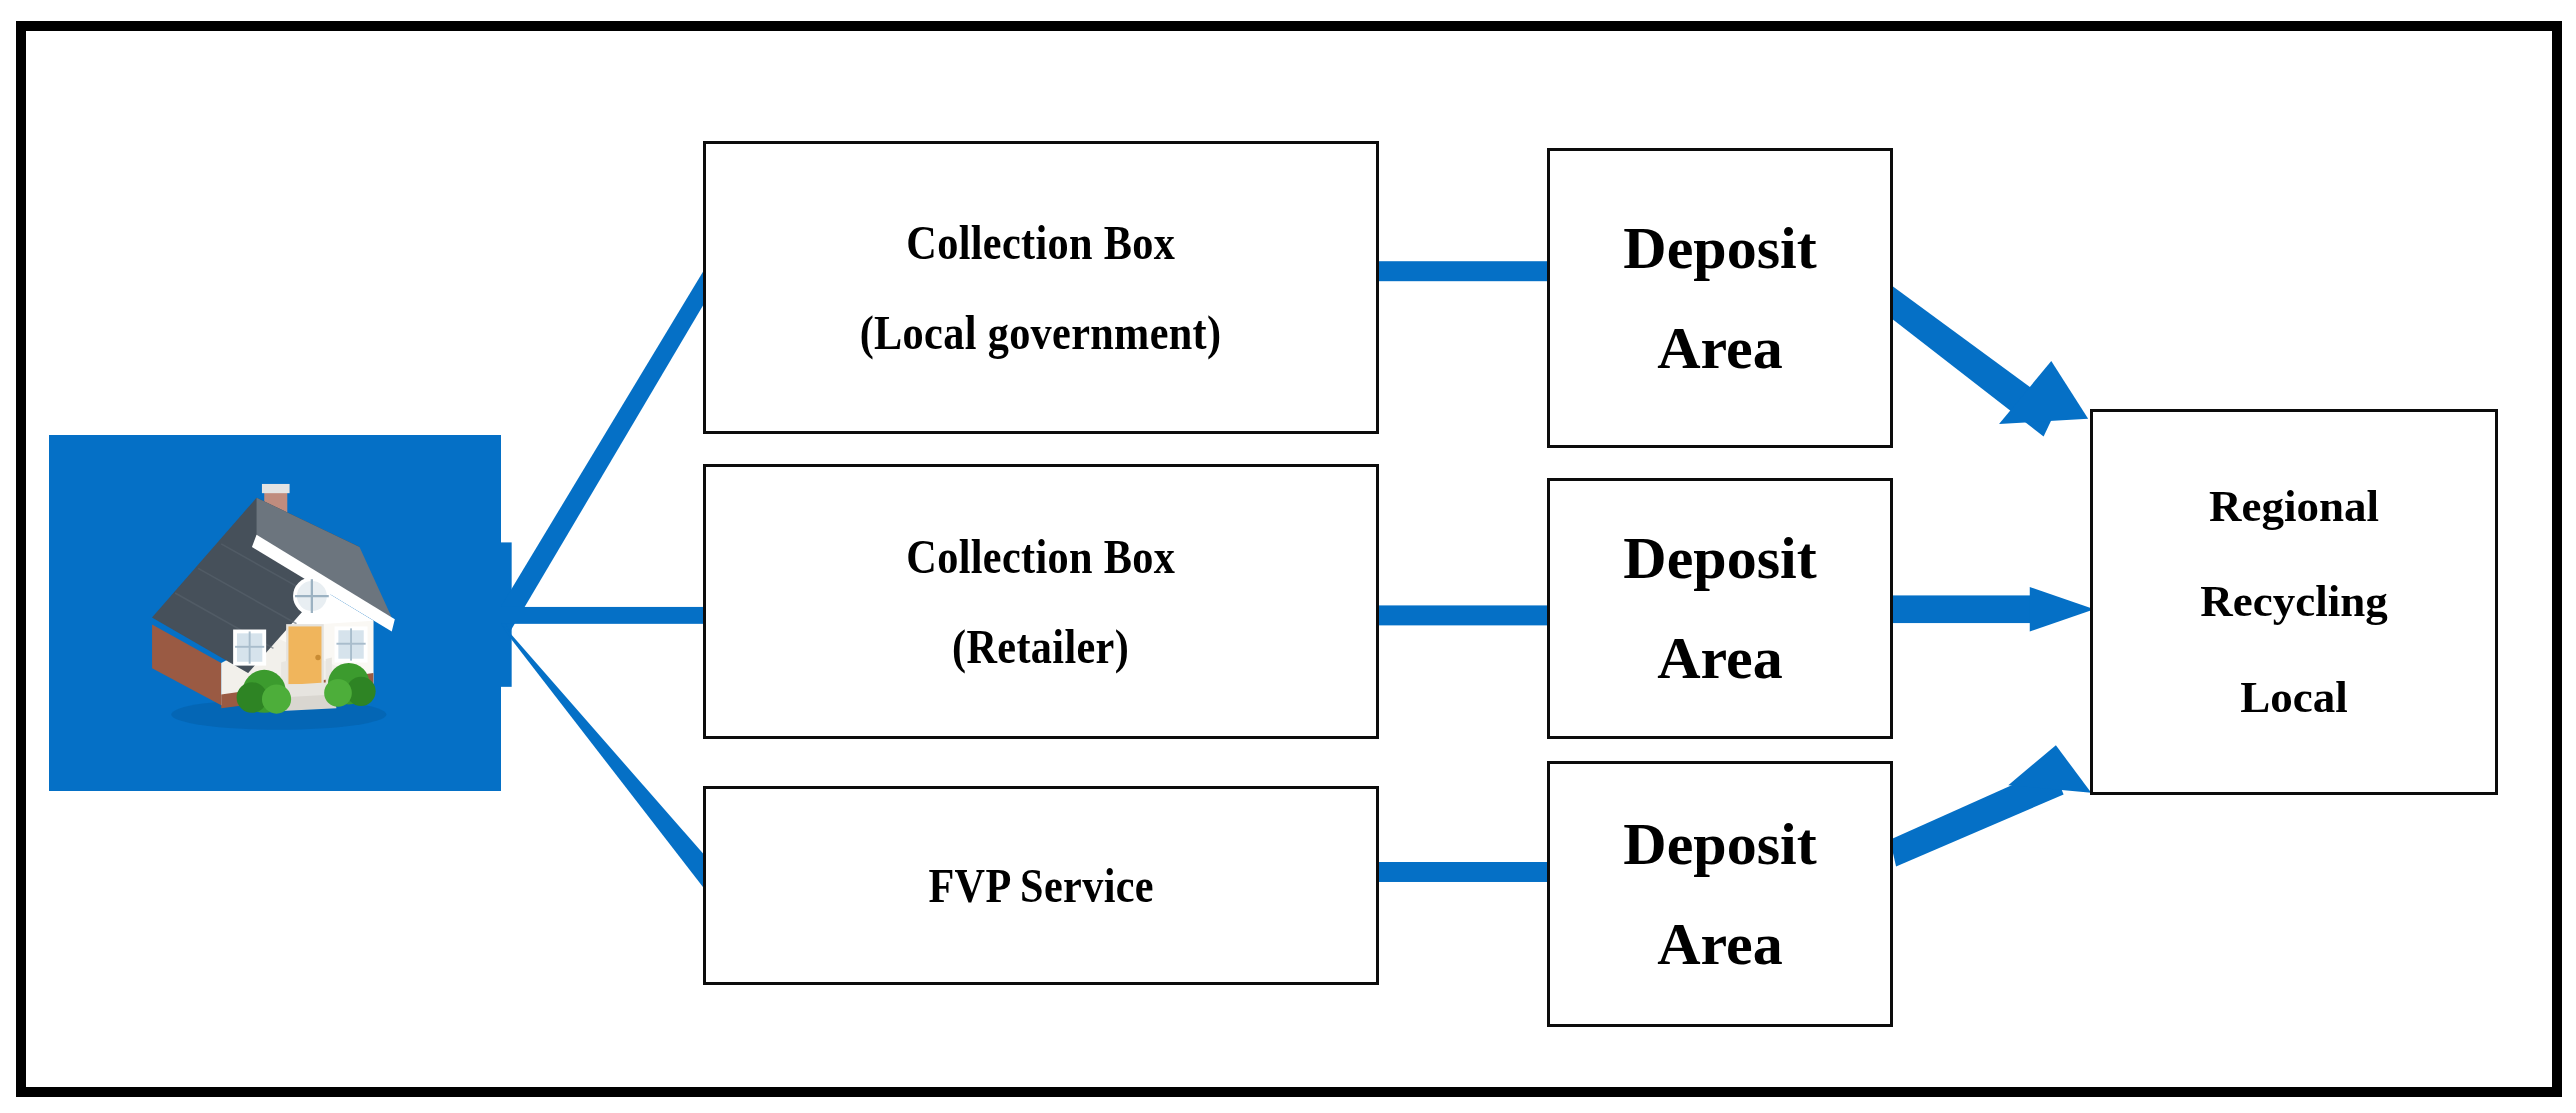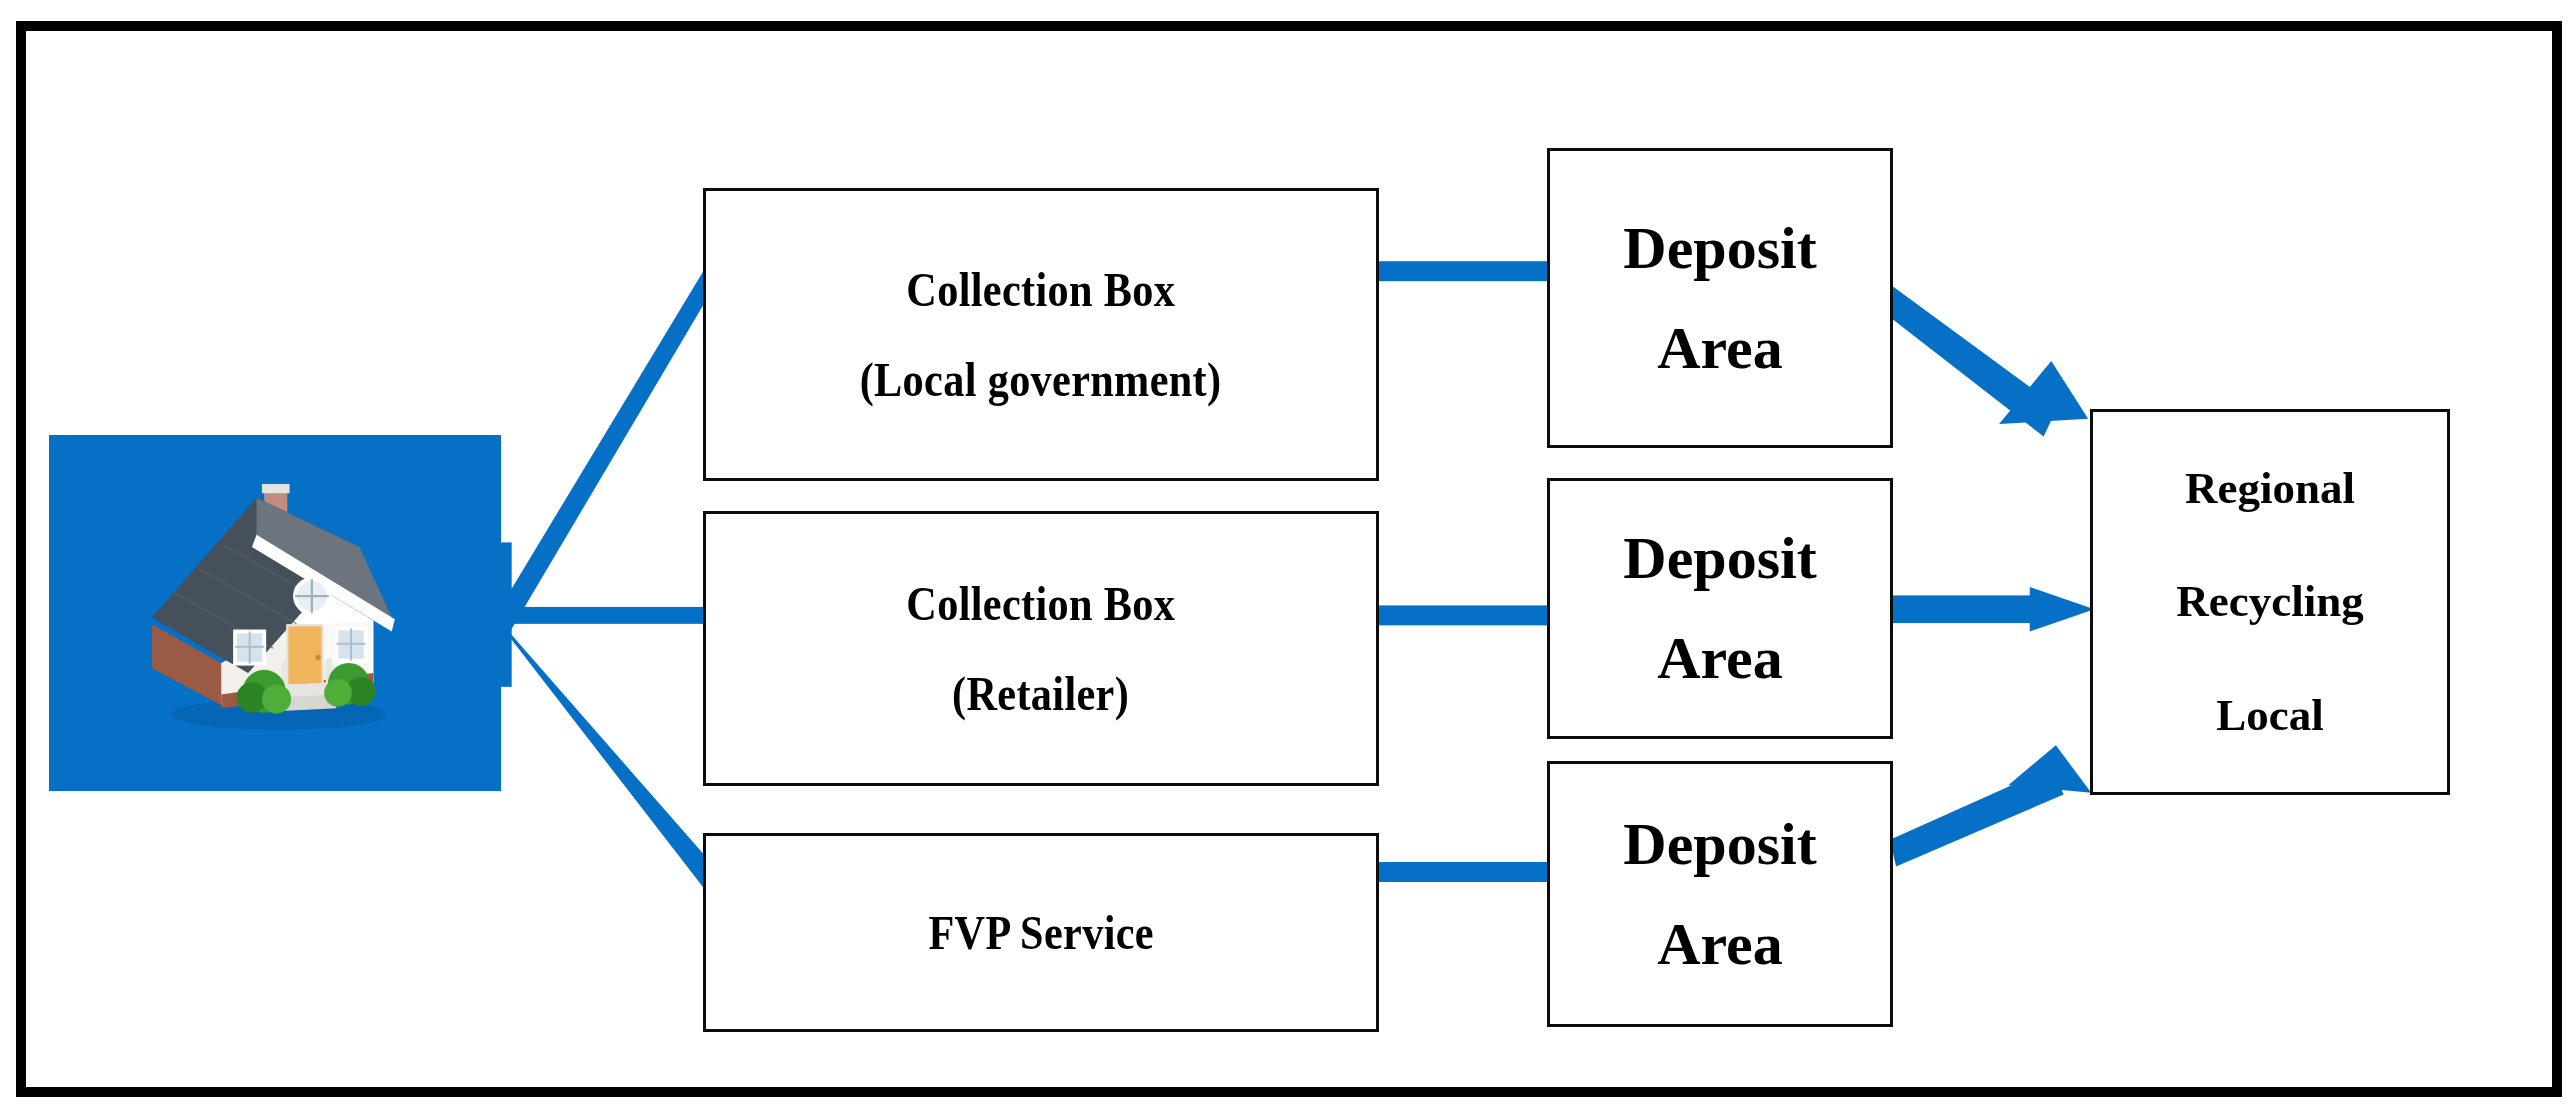--- a/index.html
+++ b/index.html
@@ -70,21 +70,20 @@
     flex-direction: column;
     align-items: center;
     justify-content: center;
     color: #000000;
     text-align: center;
   }
 
   
   .node.src {
     border-width: 3.8px;
-    margin-top: 47px;
   }
   .node.src .line {
     font-family: "Liberation Serif", "DejaVu Serif", serif;
     font-weight: bold;
     font-size: 48px;
     line-height: 1.04;
     letter-spacing: 0.4px;
     transform: scaleX(0.88);
     white-space: nowrap;
   }
@@ -121,21 +120,21 @@
 
   
   #node-collection-local   { left: 703px;  top: 141px;  width: 676px;  height: 293px; }
   #node-collection-retail  { left: 703px;  top: 464px;  width: 676px;  height: 275px; }
   #node-fvp                { left: 703px;  top: 786px;  width: 676px;  height: 199px; }
 
   #node-deposit-1 { left: 1547px; top: 148px;  width: 346px; height: 300px; }
   #node-deposit-2 { left: 1547px; top: 478px;  width: 346px; height: 261px; }
   #node-deposit-3 { left: 1547px; top: 761px;  width: 346px; height: 266px; }
 
-  #node-recycling-center { left: 2090px; top: 409px; width: 360px; height: 386px; gap: 18px; }
+  #node-recycling-center { left: 2090px; top: 409px; width: 408px; height: 386px; }
 </style>
 </head>
 <body>
 
 <div id="stage">
 
   <div id="outer-frame"></div>
 
   <svg id="connector-layer" viewBox="0 0 3353 1450" xmlns="http://www.w3.org/2000/svg">
 

